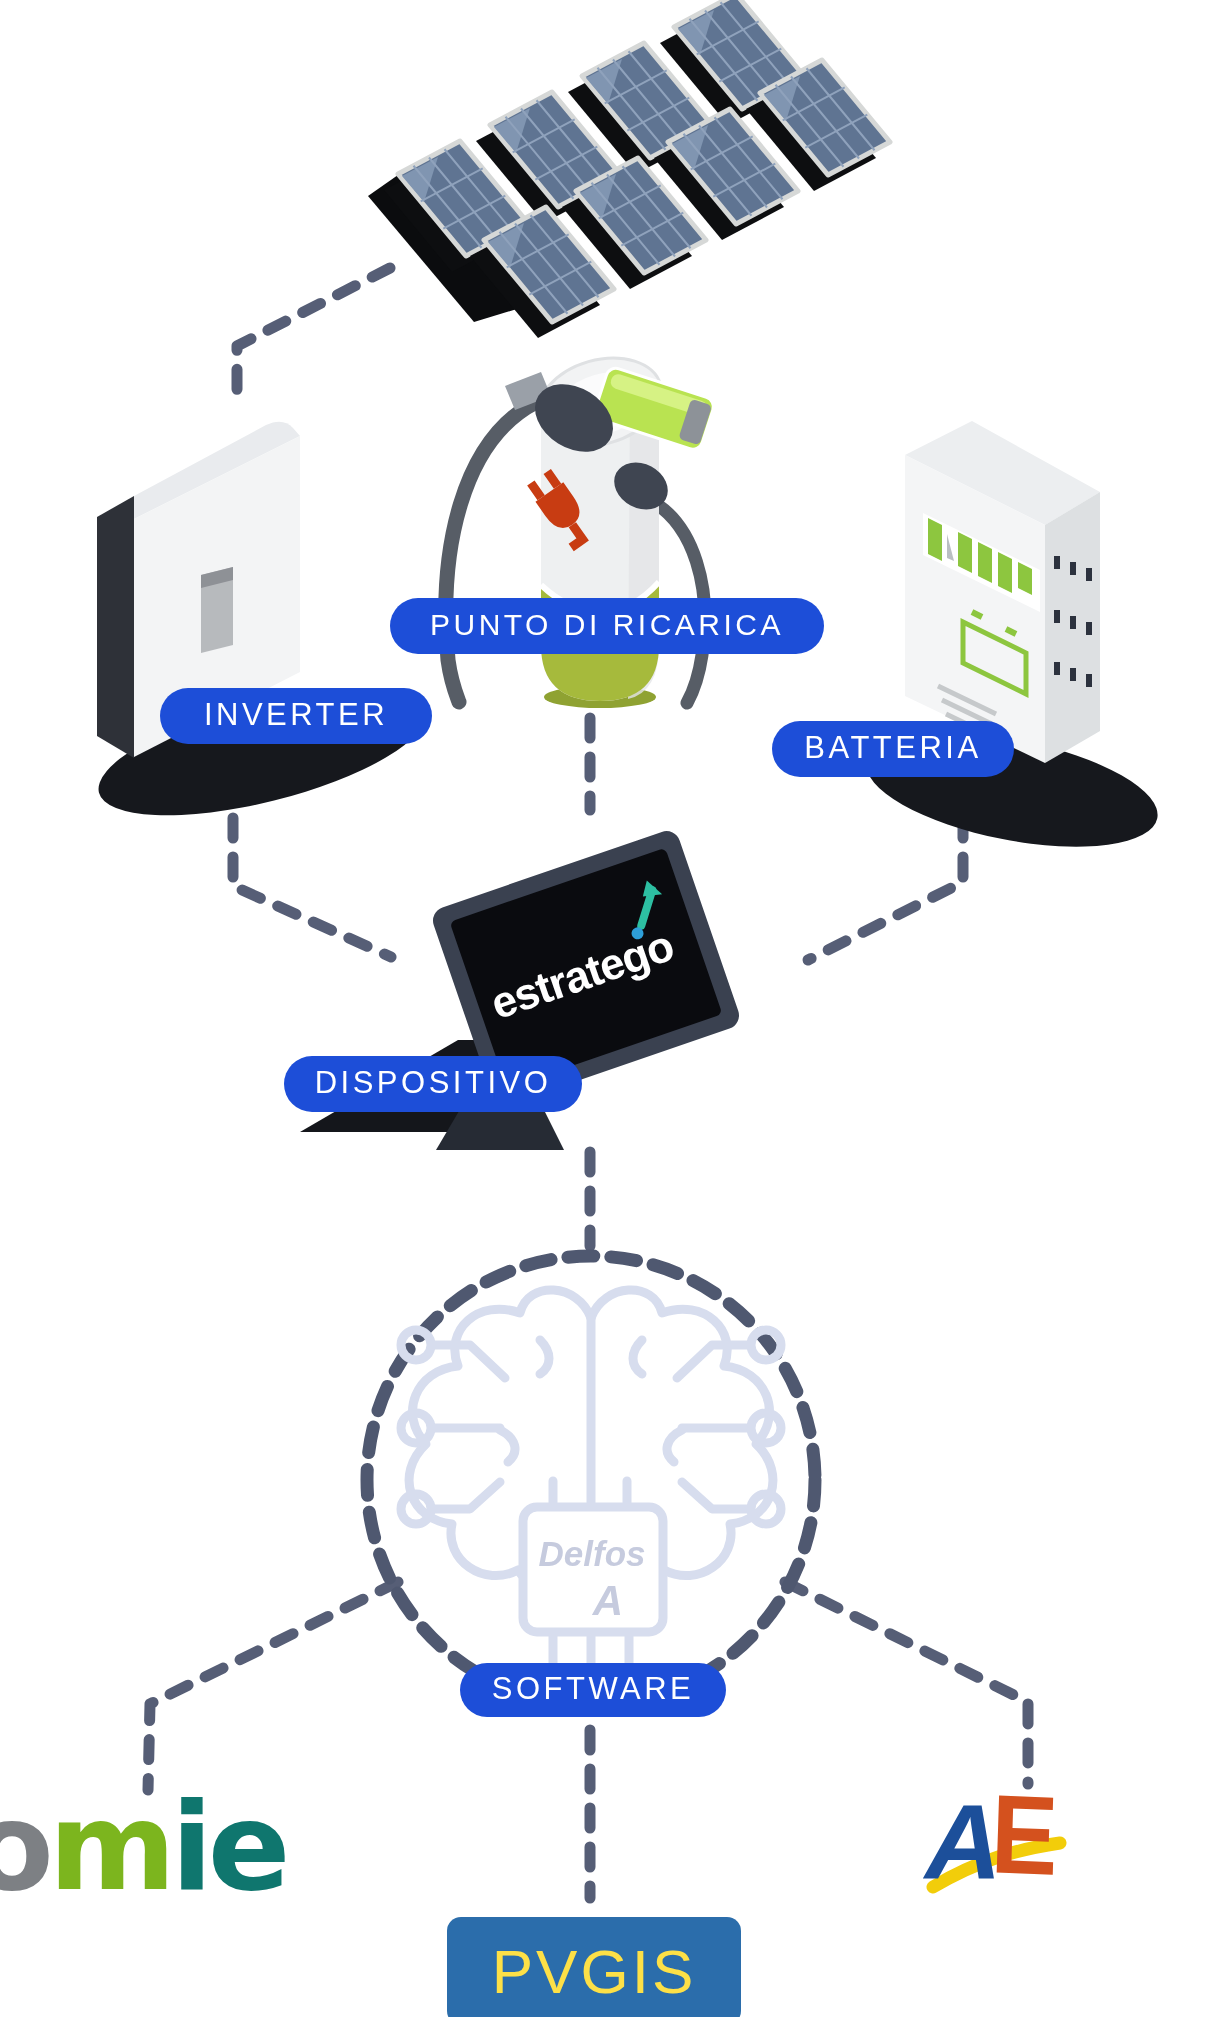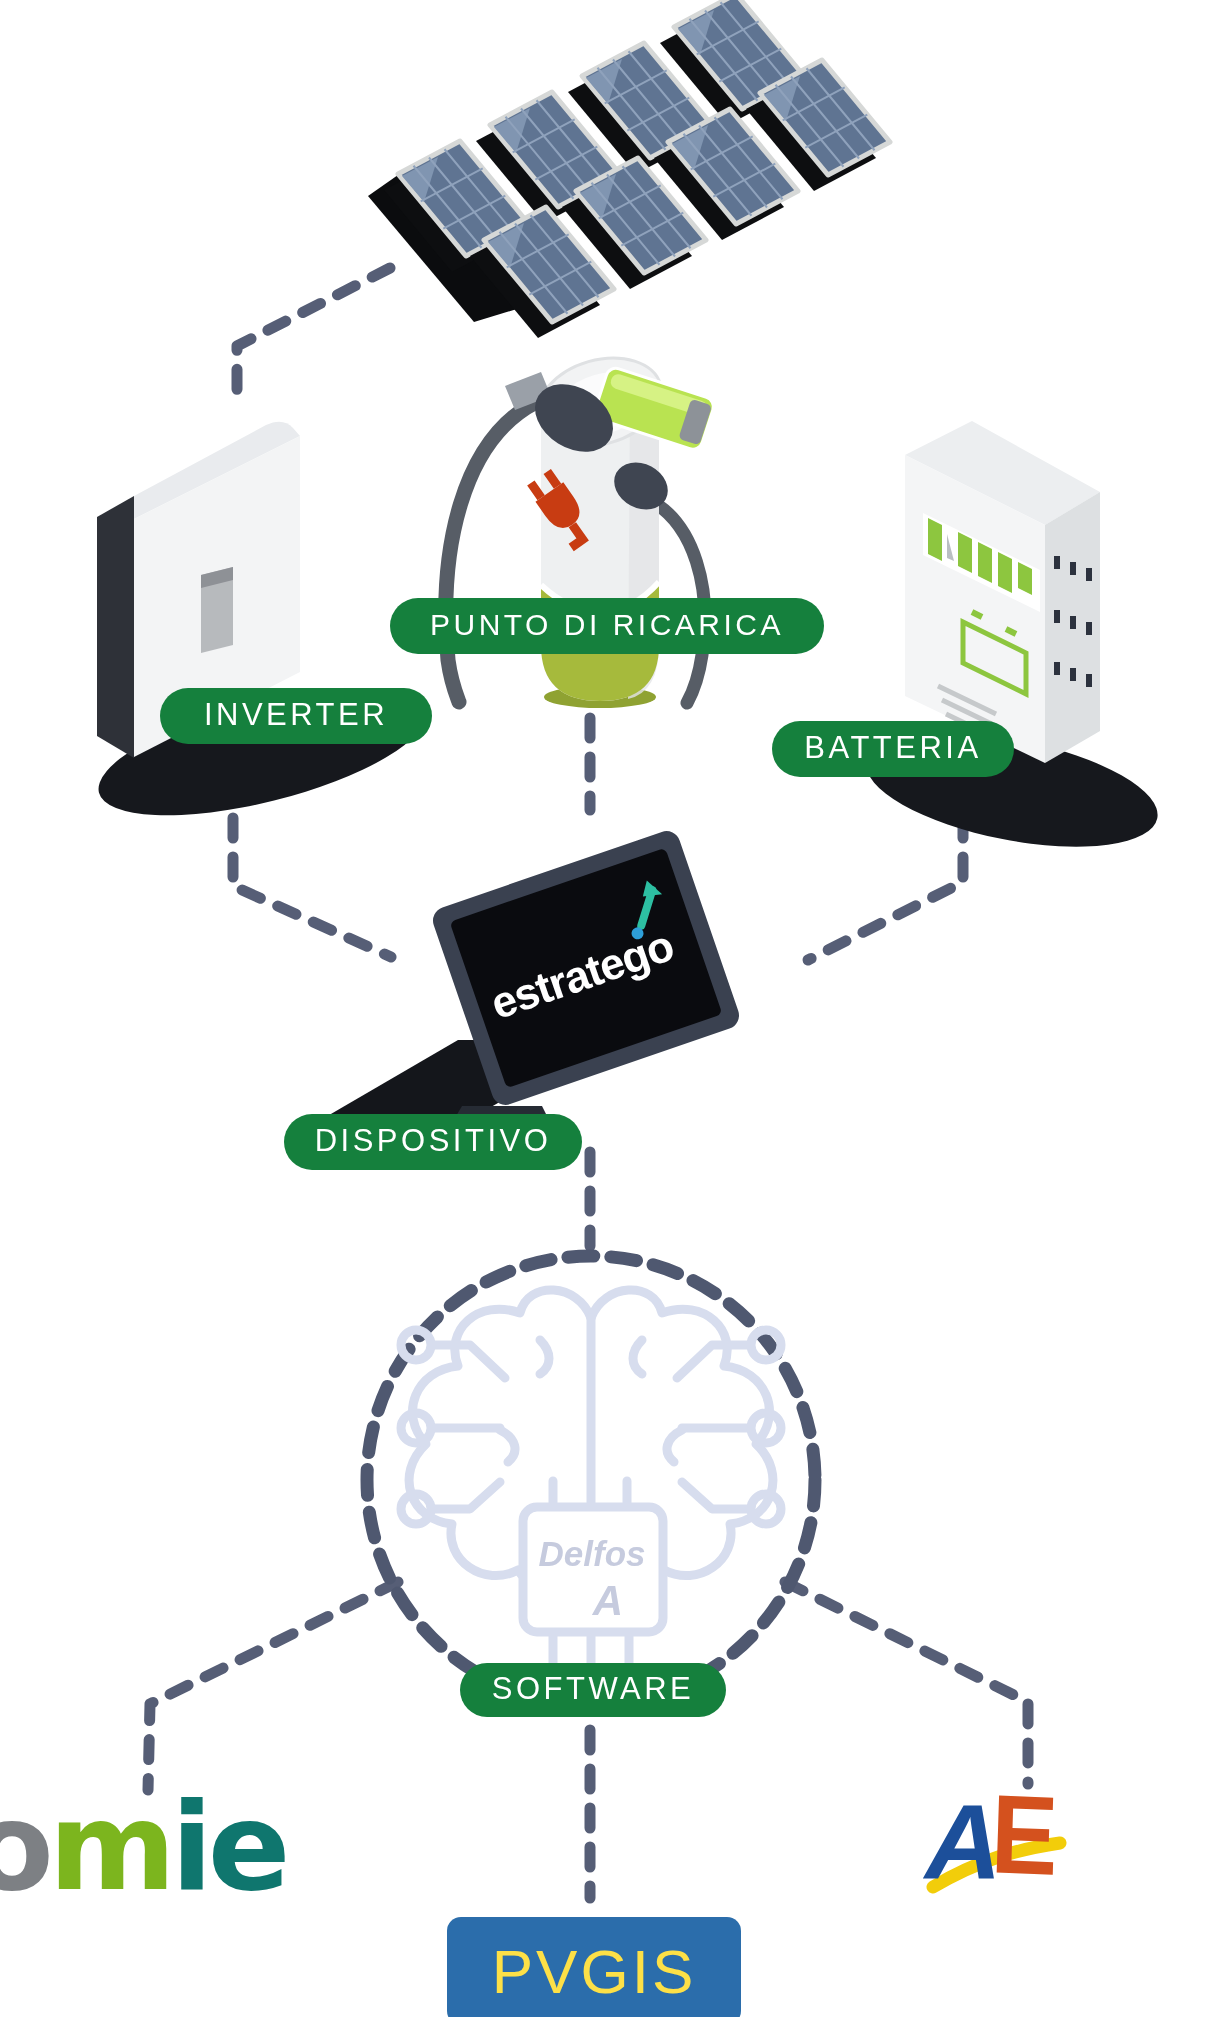--- a/index.html
+++ b/index.html
@@ -2,30 +2,30 @@
 <html><head>
 <meta charset="utf-8">
 <style>
   html,body{margin:0;padding:0;}
   body{
     width:1214px;height:2017px;position:relative;overflow:hidden;
     background:#ffffff;font-family:"Liberation Sans",sans-serif;
   }
   svg{position:absolute;left:0;top:0;}
   .badge{
-    position:absolute;background:#15803d;border-radius:32px;height:56px;
+    position:absolute;background:#1d4ed8;border-radius:32px;height:56px;
     display:flex;align-items:center;justify-content:center;
     color:#ffffff;font-size:31px;letter-spacing:3.5px;font-weight:400;
     white-space:nowrap;z-index:5;
   }
   .badge span{transform:translateY(-1px);}
   #badge-inverter{left:160px;top:680px;width:272px;margin-top:8px;}
   #badge-charging{left:390px;top:598px;width:434px;font-size:30px;}
   #badge-battery{left:772px;top:721px;width:242px;text-align:right;}
-  #badge-device{left:284px;top:1114px;width:298px;justify-content:center;}
+  #badge-device{left:284px;top:1056px;width:298px;justify-content:center;}
   #badge-software{left:460px;top:1663px;width:266px;height:54px;text-align:center;}
 
   
   .omie{
     position:absolute;left:-30px;top:1786px;z-index:4;
     font-family:"DejaVu Sans",sans-serif;font-weight:800;
     font-size:122px;letter-spacing:-5px;line-height:1;
   }
   .omie .o{color:#7d8084;}
   .omie .m{color:#7cb51e;}

